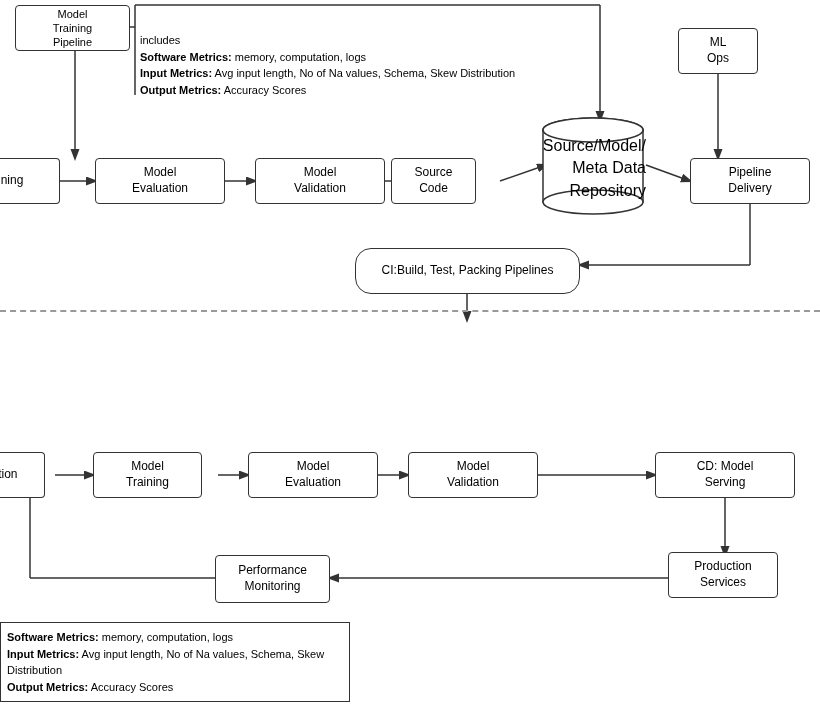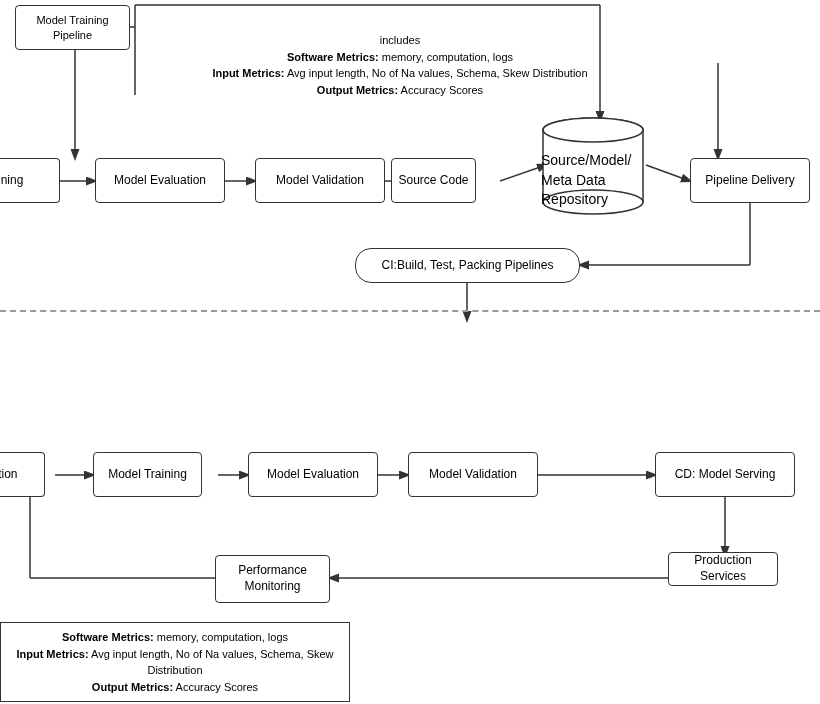--- a/index.html
+++ b/index.html
@@ -19,21 +19,21 @@
       overflow: hidden;
     }
     .box {
       position: absolute;
       border: 1.5px solid #333;
       background: #fff;
       display: flex;
       align-items: center;
       justify-content: center;
       text-align: center;
-      padding: 6px;
+      padding: 22px;
       border-radius: 6px;
       line-height: 1.3;
     }
     .box-rect {
       border-radius: 4px;
     }
     .cylinder {
       position: absolute;
       display: flex;
       align-items: center;
@@ -43,21 +43,21 @@
     svg.main-svg {
       position: absolute;
       top: 0; left: 0;
       width: 820px;
       height: 704px;
       pointer-events: none;
     }
     .label-box {
       position: absolute;
       font-size: 11px;
-      text-align: center;
+      text-align: left;
       line-height: 1.5;
     }
     .dashed-line {
       position: absolute;
       border-top: 2px dashed #999;
     }
   </style>
 </head>
 <body>
 
@@ -112,20 +112,23 @@
     </defs>
   </svg>
 
   <div class="dashed-line" style="top:310px; left:0; width:820px;"></div>
 
   <div class="box box-rect" style="left:15px; top:5px; width:115px; height:45px; font-size:11px; text-align:center;">
     <span>Model Training
 Pipeline</span>
   </div>
 
+  <div class="box box-rect" style="left:678px; top:28px; width:80px; height:35px;">
+    <span>ML Ops</span>
+  </div>
 
   <div class="label-box" style="left:140px; top:32px; width:520px; font-size:11px;">
     <div>includes</div>
     <div><strong>Software Metrics:</strong> memory, computation, logs</div>
     <div><strong>Input Metrics:</strong> Avg input length, No of Na values,  Schema, Skew Distribution</div>
     <div><strong>Output Metrics:</strong> Accuracy Scores</div>
   </div>
 
   <div class="box box-rect" style="left:-35px; top:158px; width:95px; height:45px; border-left:none;">
     <span>ning</span>
@@ -144,21 +147,21 @@
 Code</span>
   </div>
 
   <div class="cylinder" style="left:541px; top:115px; width:105px; height:100px;">
     <svg width="105" height="100">
       <ellipse cx="52" cy="15" rx="50" ry="12" fill="#fff" stroke="#333" stroke-width="1.5"></ellipse>
       <rect x="2" y="15" width="100" height="72" fill="#fff" stroke="#333" stroke-width="1.5" stroke-top="none"></rect>
       <ellipse cx="52" cy="87" rx="50" ry="12" fill="#fff" stroke="#333" stroke-width="1.5"></ellipse>
       <ellipse cx="52" cy="15" rx="50" ry="12" fill="#fff" stroke="#333" stroke-width="1.5"></ellipse>
     </svg>
-    <div style="position:absolute; top:20px; left:0; width:105px; text-align:left; font-size:14px; line-height:1.4;margin-top:16px;">
+    <div style="position:absolute; top:20px; left:0; width:105px; text-align:right; font-size:16px; line-height:1.4;">
       Source/Model/<br>Meta Data<br>Repository
     </div>
   </div>
 
   <div class="box box-rect" style="left:690px; top:158px; width:120px; height:45px;">
     <span>Pipeline Delivery</span>
   </div>
 
   <div class="box box-rect" style="left:355px; top:248px; width:225px; height:35px;border-radius:16px;">
     <span>CI:Build, Test, Packing Pipelines</span>

